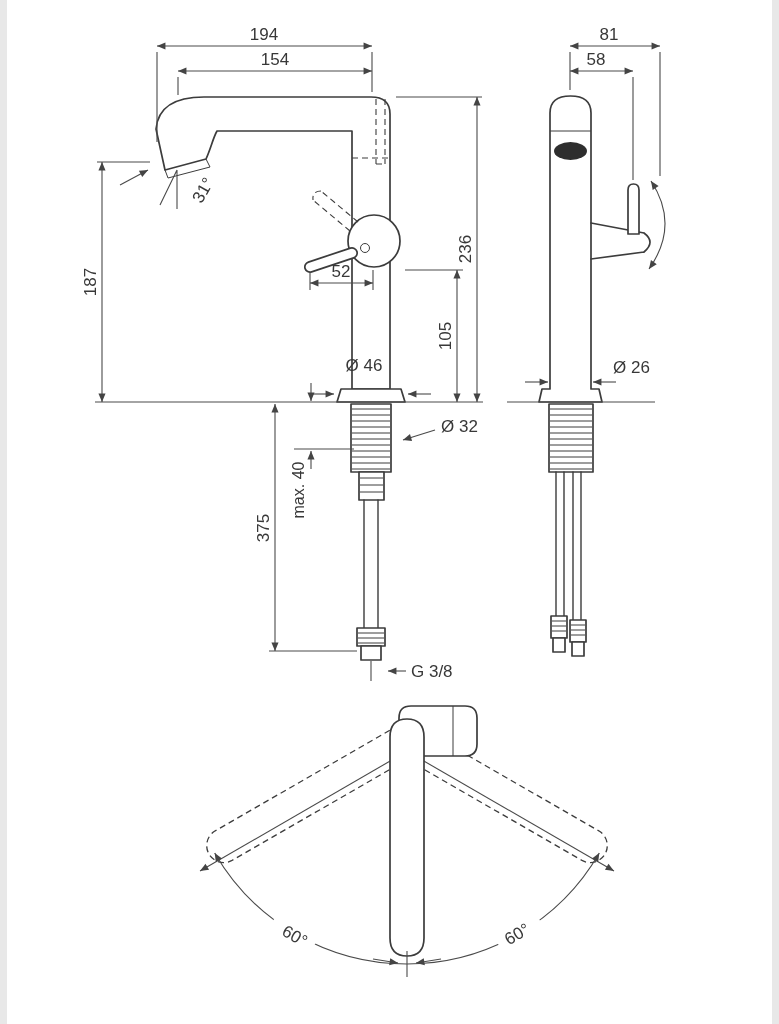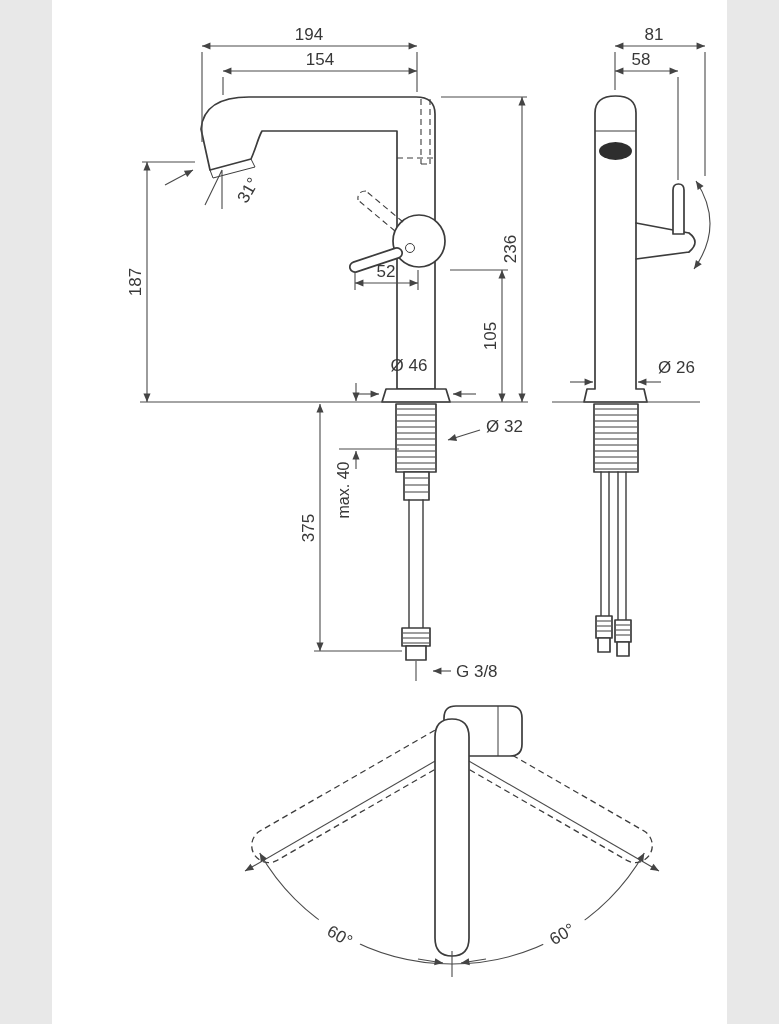--- a/index.html
+++ b/index.html
@@ -1,16 +1,16 @@
 <!DOCTYPE html>
 <html><head>
 <meta charset="utf-8">
 <style>
   html,body{margin:0;padding:0;background:#e8e8e8;}
-  .page{width:675px;height:1024px;background:#ffffff;position:relative;margin:0 auto;overflow:hidden;}
+  .page{width:765px;height:1024px;background:#ffffff;position:relative;margin:0 auto;overflow:hidden;}
   svg{display:block;}
   svg text{font-family:"Liberation Sans",sans-serif;font-size:17px;fill:#383838;text-anchor:middle;}
   svg text.ts{text-anchor:start;}
   .out{fill:#ffffff;stroke:#3c3c3c;stroke-width:1.7;stroke-linejoin:round;}
   .ln{fill:none;stroke:#3c3c3c;stroke-width:1.7;stroke-linecap:round;stroke-linejoin:round;}
   .thin{fill:none;stroke:#3c3c3c;stroke-width:1;}
   .dim{fill:none;stroke:#4a4a4a;stroke-width:1.1;}
   .dash{fill:none;stroke:#3c3c3c;stroke-width:1.3;stroke-dasharray:6 4;}
   .rodcore{fill:none;stroke:#ffffff;stroke-width:8.6;stroke-linecap:round;}
   .rodedge{fill:none;stroke:#3c3c3c;stroke-width:12;stroke-linecap:round;}

